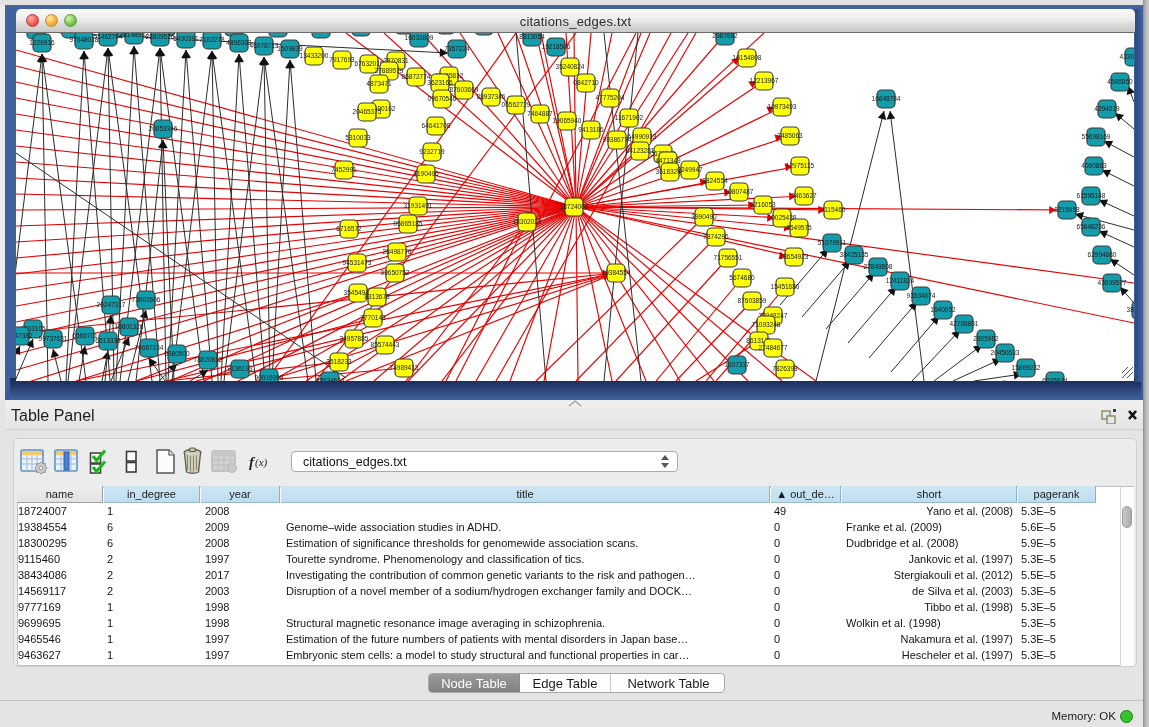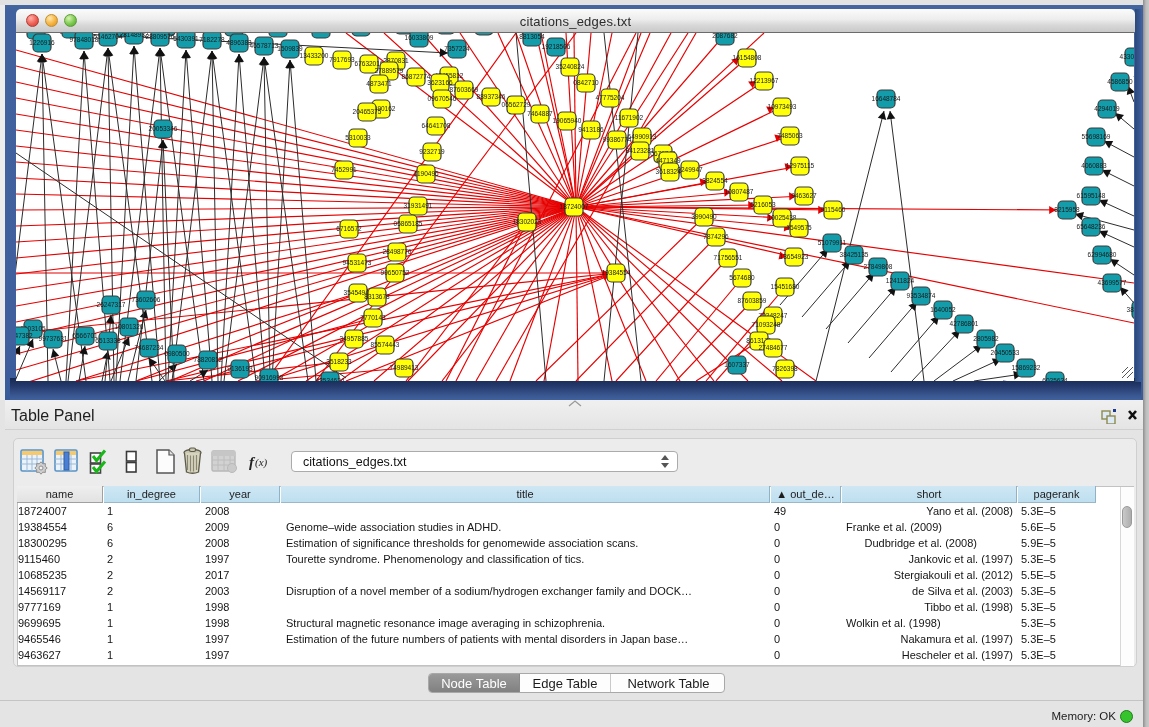--- a/index.html
+++ b/index.html
@@ -720,36 +720,37 @@
     <span style="left:757px">0</span>
     <span style="left:829px;width:167px;text-align:left">Franke et al. (2009)</span>
     <span style="left:1004px">5.6E–5</span>
   </div>
 <div class="tr" style="top:536px">
     <span style="left:1px">18300295</span>
     <span style="left:90px">6</span>
     <span style="left:188px">2008</span>
     <span style="left:269px">Estimation of significance thresholds for genomewide association scans.</span>
     <span style="left:757px">0</span>
-    <span style="left:793px;width:167px;text-align:right">Dudbridge et al. (2008)</span>
+    <span style="left:829px;width:167px;">Dudbridge et al. (2008)</span>
     <span style="left:1004px">5.9E–5</span>
   </div>
 <div class="tr" style="top:552px">
     <span style="left:1px">9115460</span>
     <span style="left:90px">2</span>
     <span style="left:188px">1997</span>
     <span style="left:269px">Tourette syndrome. Phenomenology and classification of tics.</span>
     <span style="left:757px">0</span>
     <span style="left:829px;width:167px;text-align:right">Jankovic et al. (1997)</span>
     <span style="left:1004px">5.3E–5</span>
   </div>
 <div class="tr" style="top:568px">
-    <span style="left:1px">10685235</span>
+    <span style="left:1px">38434086</span>
     <span style="left:90px">2</span>
     <span style="left:188px">2017</span>
+    <span style="left:269px">Investigating the contribution of common genetic variants to the risk and pathogen…</span>
     <span style="left:757px">0</span>
     <span style="left:829px;width:167px;text-align:right">Stergiakouli et al. (2012)</span>
     <span style="left:1004px">5.5E–5</span>
   </div>
 <div class="tr" style="top:584px">
     <span style="left:1px">14569117</span>
     <span style="left:90px">2</span>
     <span style="left:188px">2003</span>
     <span style="left:269px">Disruption of a novel member of a sodium/hydrogen exchanger family and DOCK…</span>
     <span style="left:757px">0</span>
@@ -779,20 +780,21 @@
     <span style="left:188px">1997</span>
     <span style="left:269px">Estimation of the future numbers of patients with mental disorders in Japan base…</span>
     <span style="left:757px">0</span>
     <span style="left:829px;width:167px;text-align:right">Nakamura et al. (1997)</span>
     <span style="left:1004px">5.3E–5</span>
   </div>
 <div class="tr" style="top:648px">
     <span style="left:1px">9463627</span>
     <span style="left:90px">1</span>
     <span style="left:188px">1997</span>
+    <span style="left:269px">Embryonic stem cells: a model to study structural and functional properties in car…</span>
     <span style="left:757px">0</span>
     <span style="left:829px;width:167px;text-align:right">Hescheler et al. (1997)</span>
     <span style="left:1004px">5.3E–5</span>
   </div>
 <div id="sbar" class="abs"></div>
 <div id="sthumb" class="abs"></div>
 <div id="tabs" class="abs">
   <div class="seg" style="left:0;width:91px;background:linear-gradient(180deg,#9a9a9a,#7e7e7e);color:#fff;border-right:1px solid #888">Node Table</div>
   <div class="seg" style="left:91px;width:91px;border-right:1px solid #c9c9c9">Edge Table</div>
   <div class="seg" style="left:182px;width:115px">Network Table</div>

